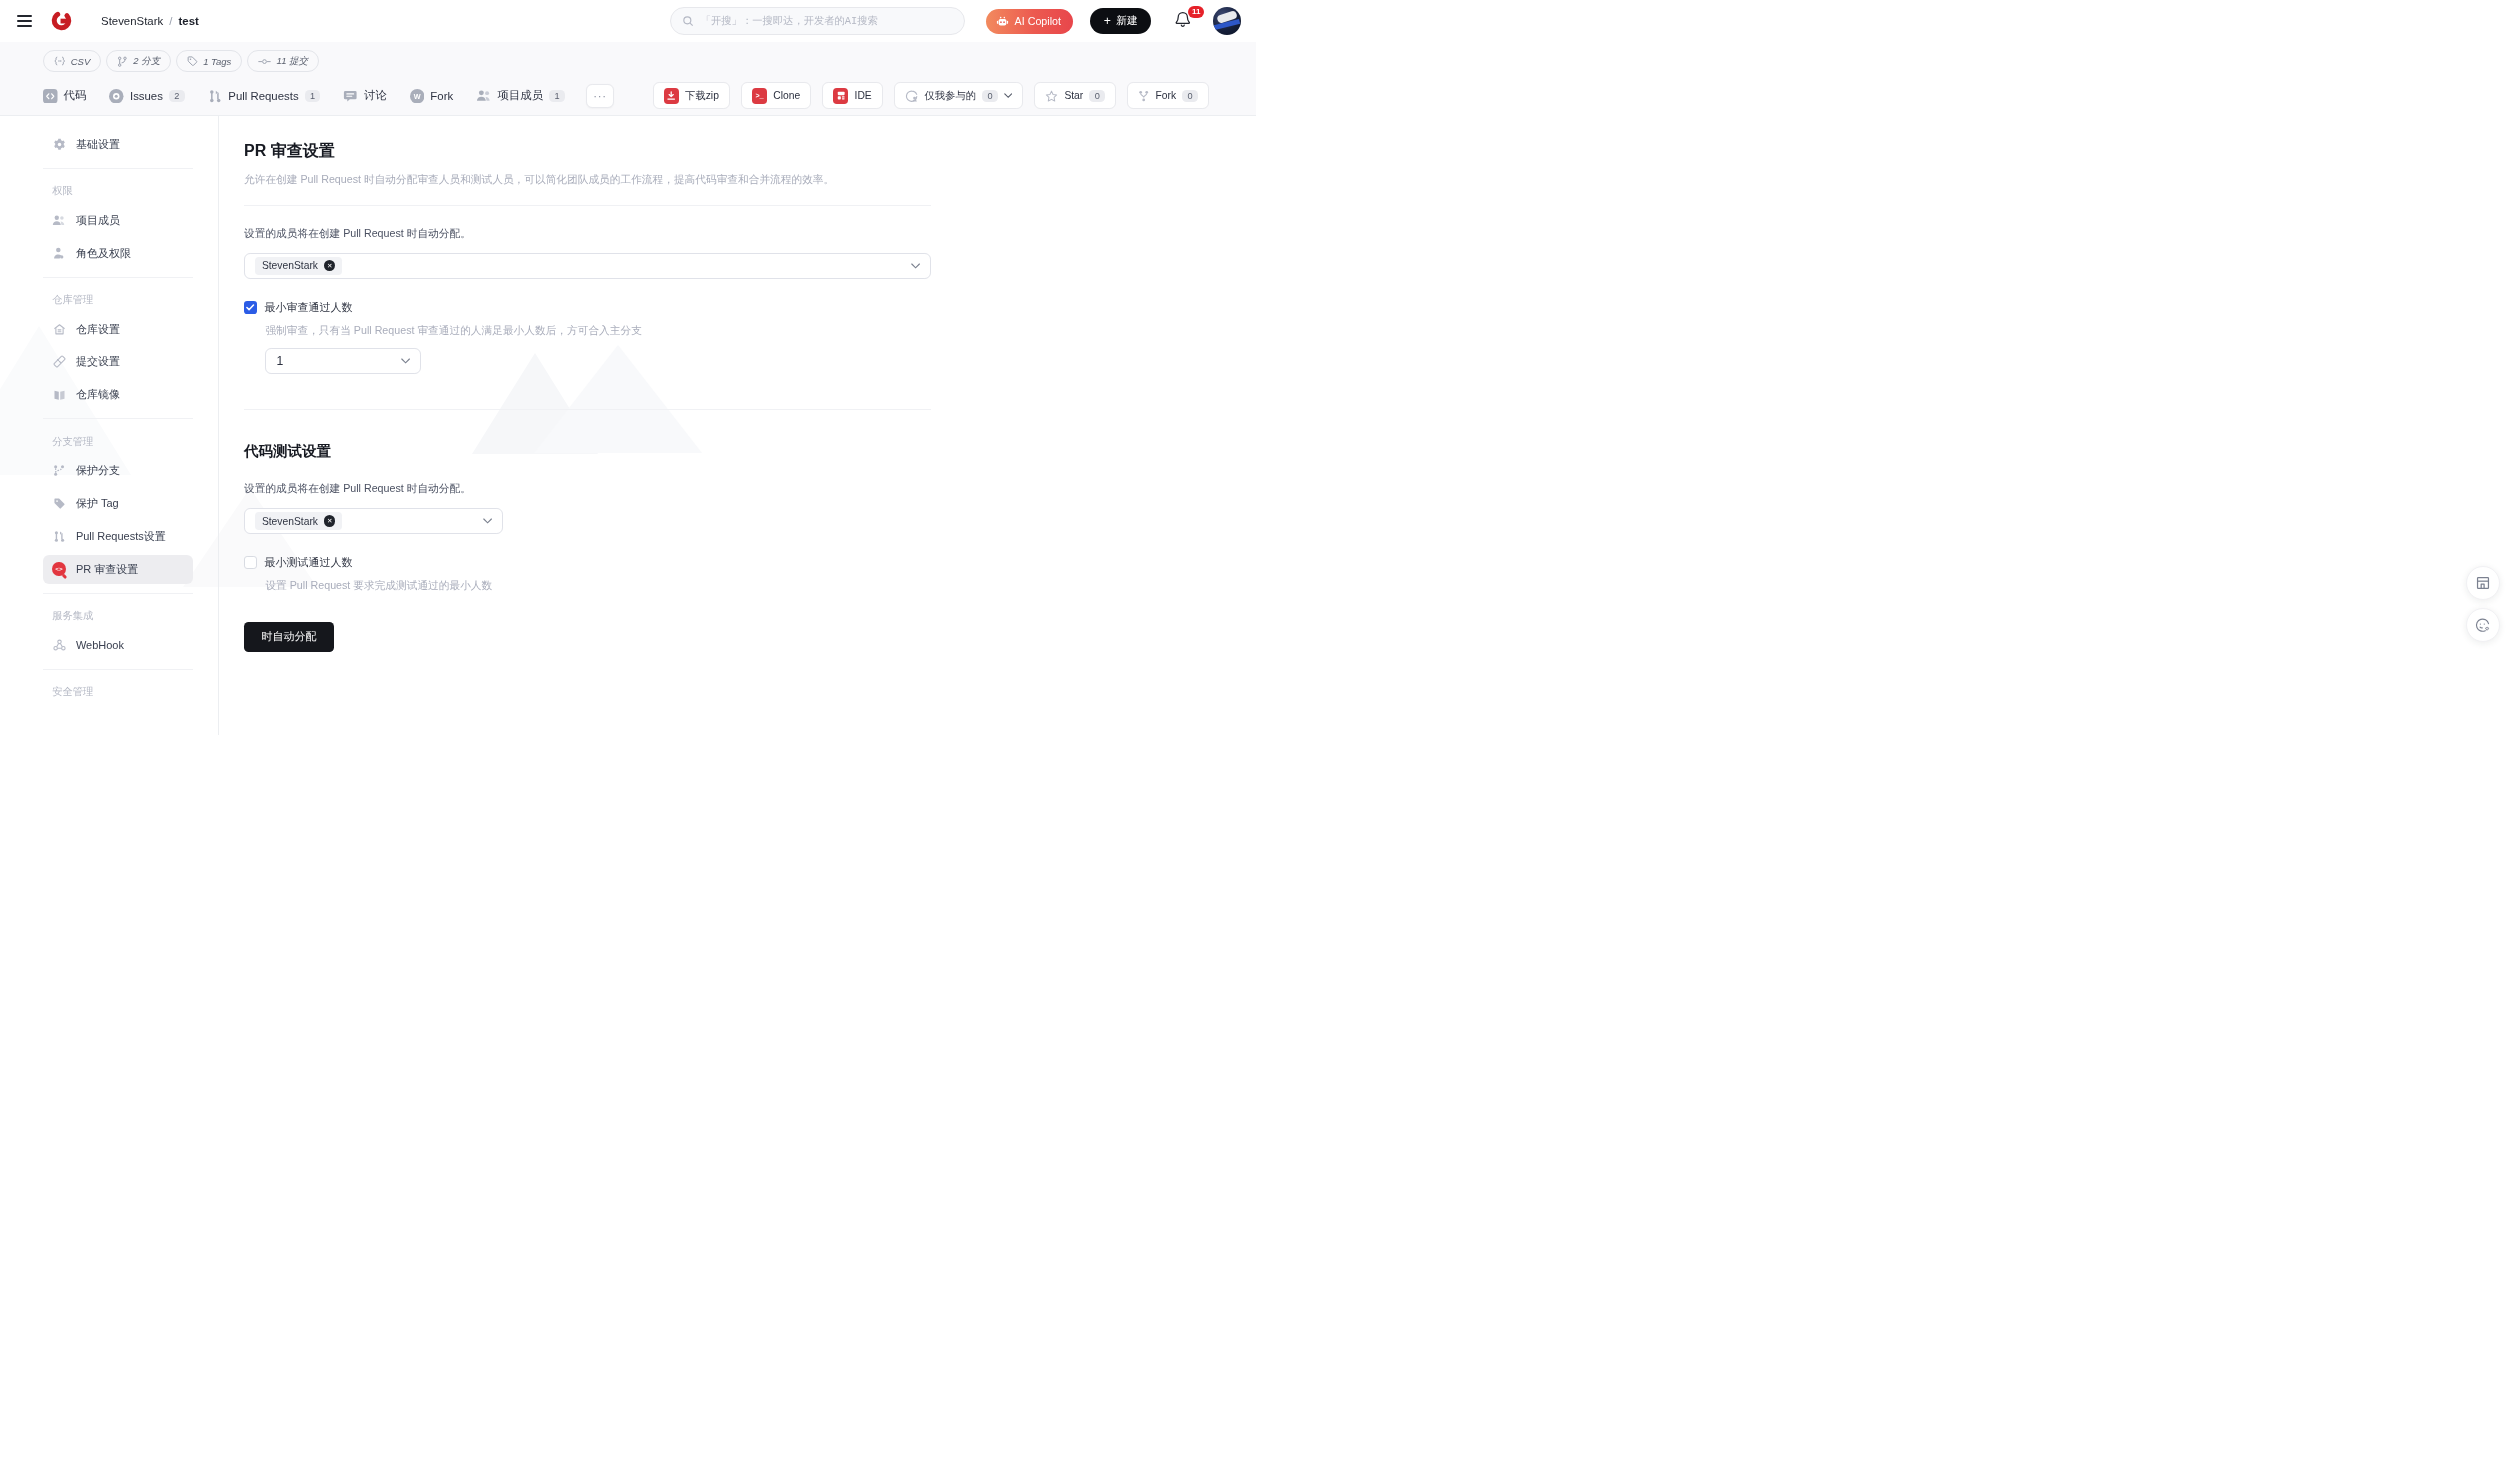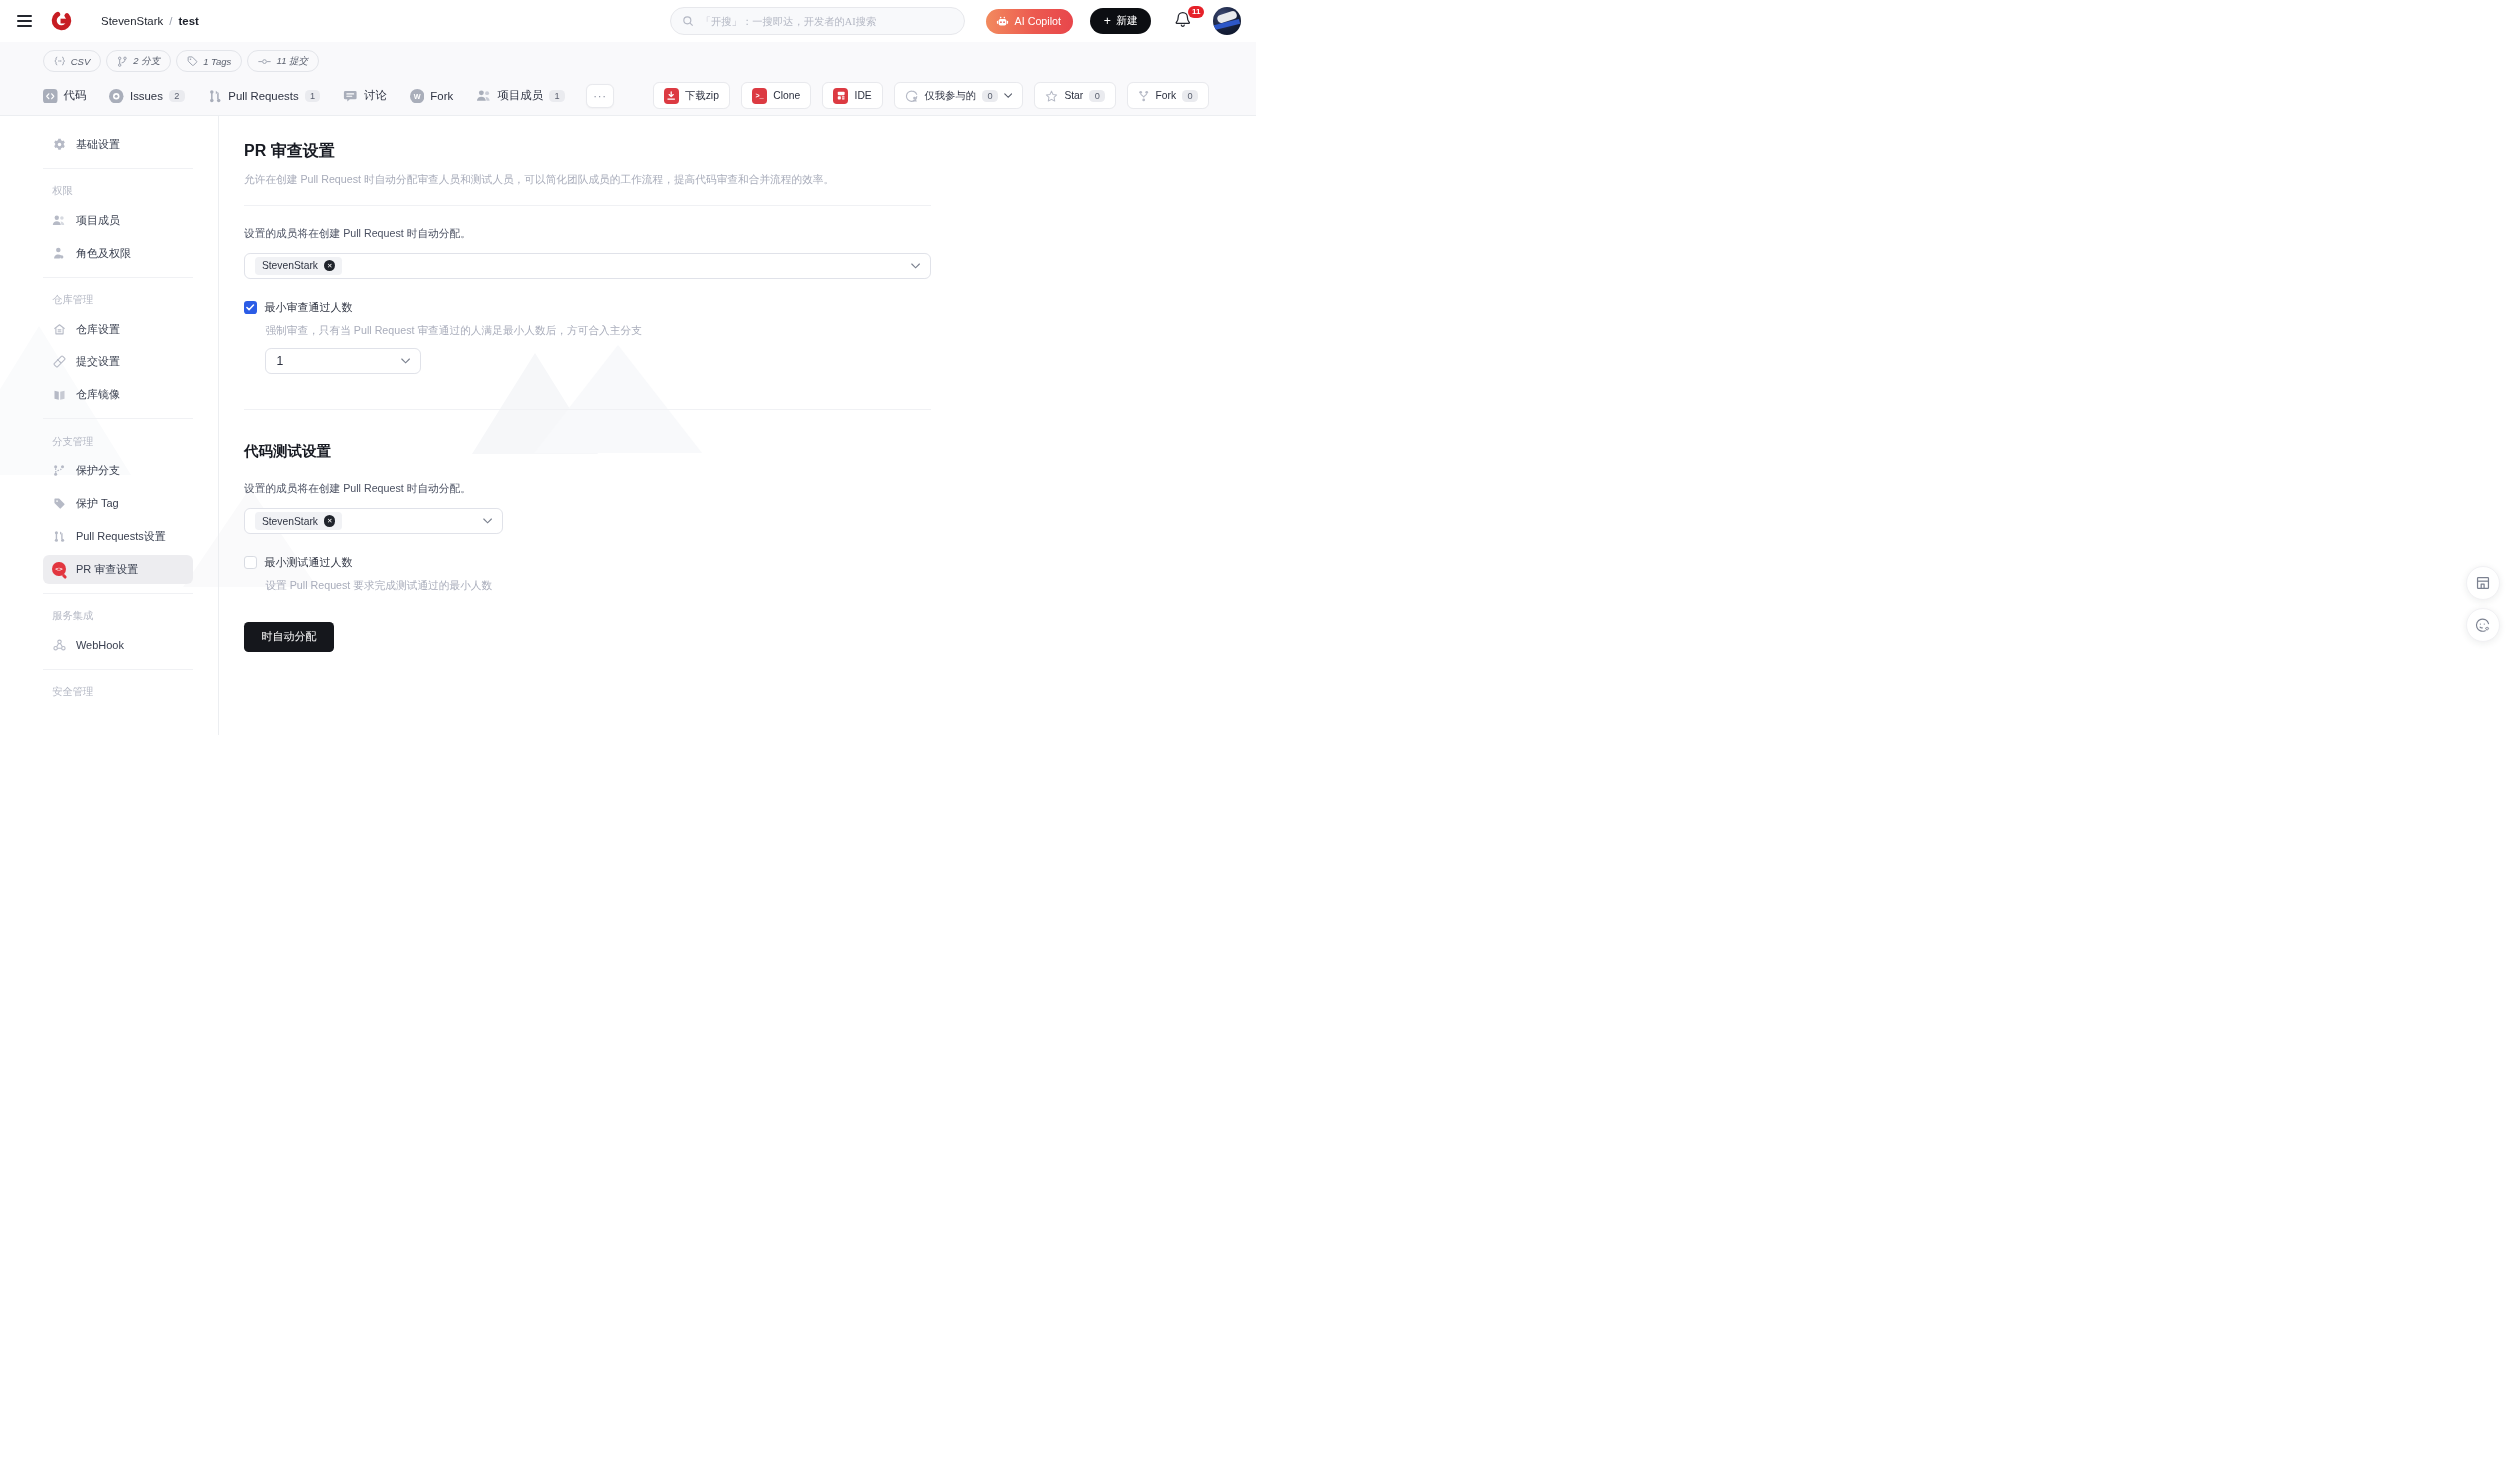--- a/index.html
+++ b/index.html
@@ -9,21 +9,21 @@
   
   .header { height:42px; display:flex; align-items:center; background:#fff; padding:0 15.3px 0 17px; position:relative; z-index:5; }
   .hamburger { width:20px; height:20px; display:flex; flex-direction:column; justify-content:center; gap:3.1px; cursor:pointer; }
   .hamburger span { display:block; width:14.5px; height:1.7px; background:#23262e; border-radius:1.5px; }
   .logo { margin-left:12.2px; width:24.4px; height:24.4px; display:flex; align-items:center; justify-content:center; }
   .crumbs { margin-left:27.5px; font-size:11.4px; color:#1d212b; display:flex; gap:6.1px; align-items:center; }
   .crumbs .sep { color:#9aa0ad; }
   .crumbs .repo { font-weight:700; }
   .spacer { flex:1; }
   .search { width:295px; height:27.5px; border:0.8px solid #e7e8ec; background:#f8f9fb; border-radius:14.5px; display:flex; align-items:center; padding:0 10.7px; gap:6.9px; }
-  .search input { border:none; outline:none; background:transparent; flex:1; font-size:10.3px; color:#2c3140; font-family:Liberation Serif, serif; }
+  .search input { border:none; outline:none; background:transparent; flex:1; font-size:10.3px; color:#2c3140; font-family:Liberation Mono, monospace; }
   .search input::placeholder { color:#b4b8c4; }
   .copilot { margin-left:21.4px; height:25px; padding:0 12.2px 0 9.2px; border-radius:13.7px; display:flex; align-items:center; gap:6.1px; color:#fff; font-size:10.7px; background:linear-gradient(90deg,#f28a5e 0%,#ec5a50 55%,#e8464b 100%); cursor:pointer; border:none; }
   .newbtn { margin-left:17px; height:26px; padding:0 13.7px; border-radius:13.7px; background:#0c0e12; color:#fff; font-size:10.7px; display:flex; align-items:center; gap:5.3px; cursor:pointer; border:none; }
   .newbtn .plus { font-size:12.2px; line-height:1; }
   .bellwrap { margin-left:23px; position:relative; width:21.4px; height:23px; cursor:pointer; }
   .badge-red { position:absolute; top:-3.1px; left:5px; background:#e62129; color:#fff; font-size:8px; padding:0.8px 3.8px; border-radius:6.9px; line-height:10px; font-weight:700;margin-left:9px; }
   .avatar { margin-left:17px; width:28px; height:28px; border-radius:50%; background:radial-gradient(circle at 35% 30%, #3d4a74 0%, #16203c 55%, #0b1222 100%); position:relative; overflow:hidden; cursor:pointer; flex:none; }
   .avatar::after { content:""; position:absolute; left:4.6px; top:6.1px; width:20px; height:7.6px; background:#e8eaee; border-radius:6.1px; transform:rotate(-18deg); }
   .avatar::before { content:""; position:absolute; left:1.5px; top:15.3px; width:26px; height:5.3px; background:#2d57c8; transform:rotate(-14deg); z-index:1; }
 

